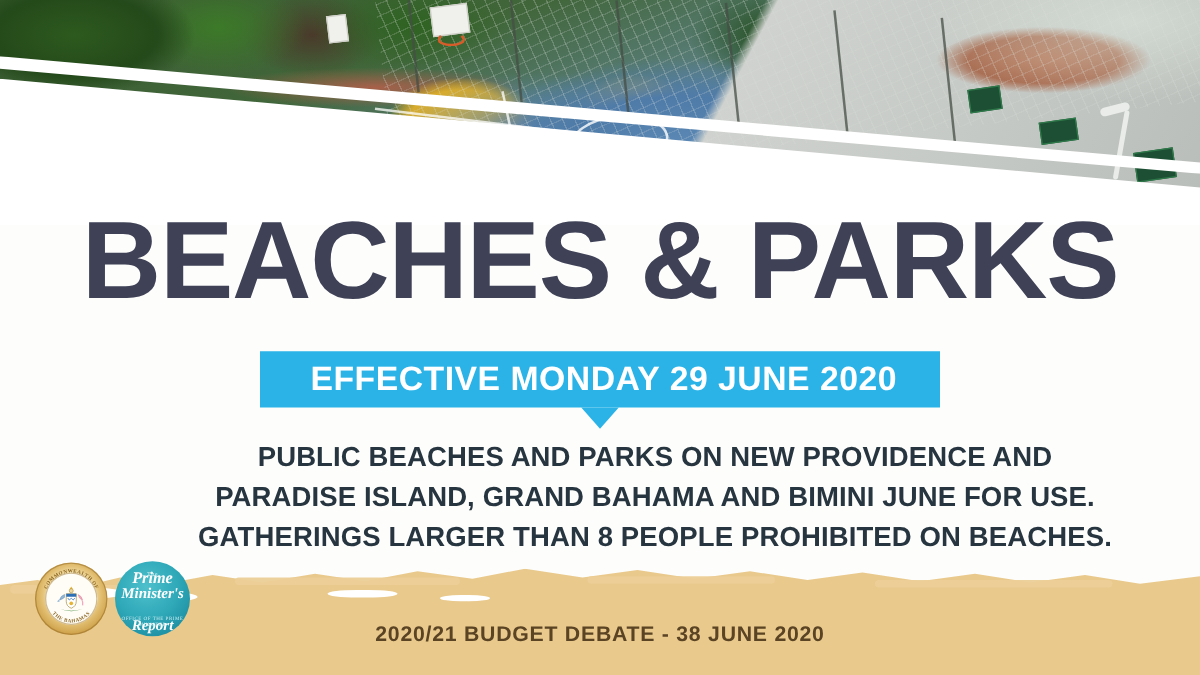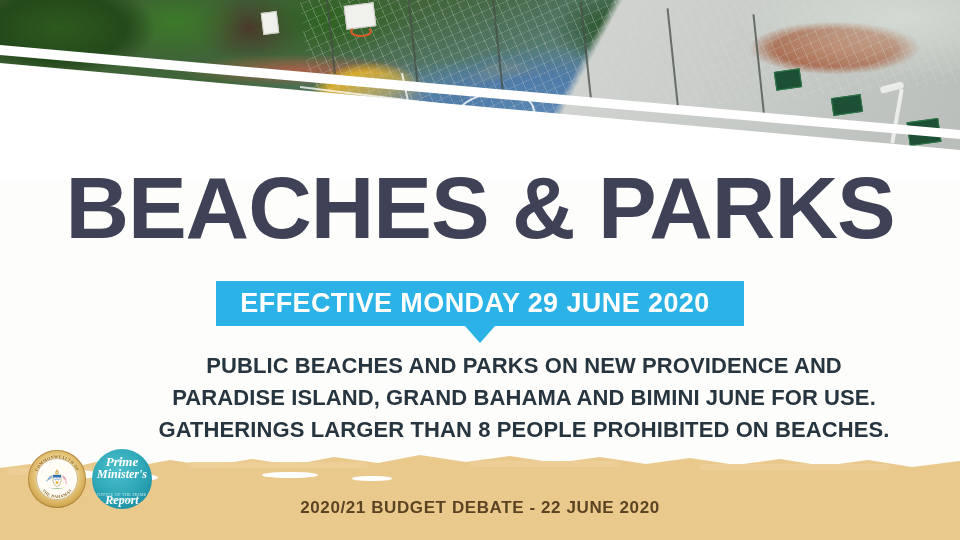--- a/index.html
+++ b/index.html
@@ -170,21 +170,21 @@
     display: flex;
     flex-direction: column;
     align-items: center;
   }
   .banner {
     background: #2bb3e8;
     color: #ffffff;
     font-size: 27px;
     font-weight: 700;
     letter-spacing: 0.4px;
-    padding: 8px 34px 9px 24px;
+    padding: 8px 34px 9px 40px;
     line-height: 1.05;
     white-space: nowrap;
     text-align: right;
   }
   .banner-point {
     width: 0; height: 0;
     border-left: 15px solid transparent;
     border-right: 15px solid transparent;
     border-top: 17px solid #2bb3e8;
   }
@@ -391,21 +391,21 @@
   <div class="sand"></div>
   <div class="sand-wisp w1"></div>
   <div class="sand-wisp w2"></div>
   <div class="sand-wisp w3"></div>
   <div class="sand-wisp w4"></div>
   <div class="sand-notch n1"></div>
   <div class="sand-notch n2"></div>
   <div class="sand-notch n3"></div>
   <div class="sand-notch n4"></div>
 
-  <div class="footer-caption">2020/21 BUDGET DEBATE - 22 JUNE 2020</div>
+  <div class="footer-caption">2020/21 BUDGET DEBATE - 38 JUNE 2020</div>
 
   <div class="logos">
 
     <div class="seal">
       <div class="seal-inner"></div>
       <svg class="seal-ring-text" viewBox="0 0 58 58">
         <defs>
           <path id="arcTop" d="M 8,29 A 21,21 0 0 1 50,29"></path>
           <path id="arcBot" d="M 10,29 A 19,19 0 0 0 48,29"></path>
         </defs>

